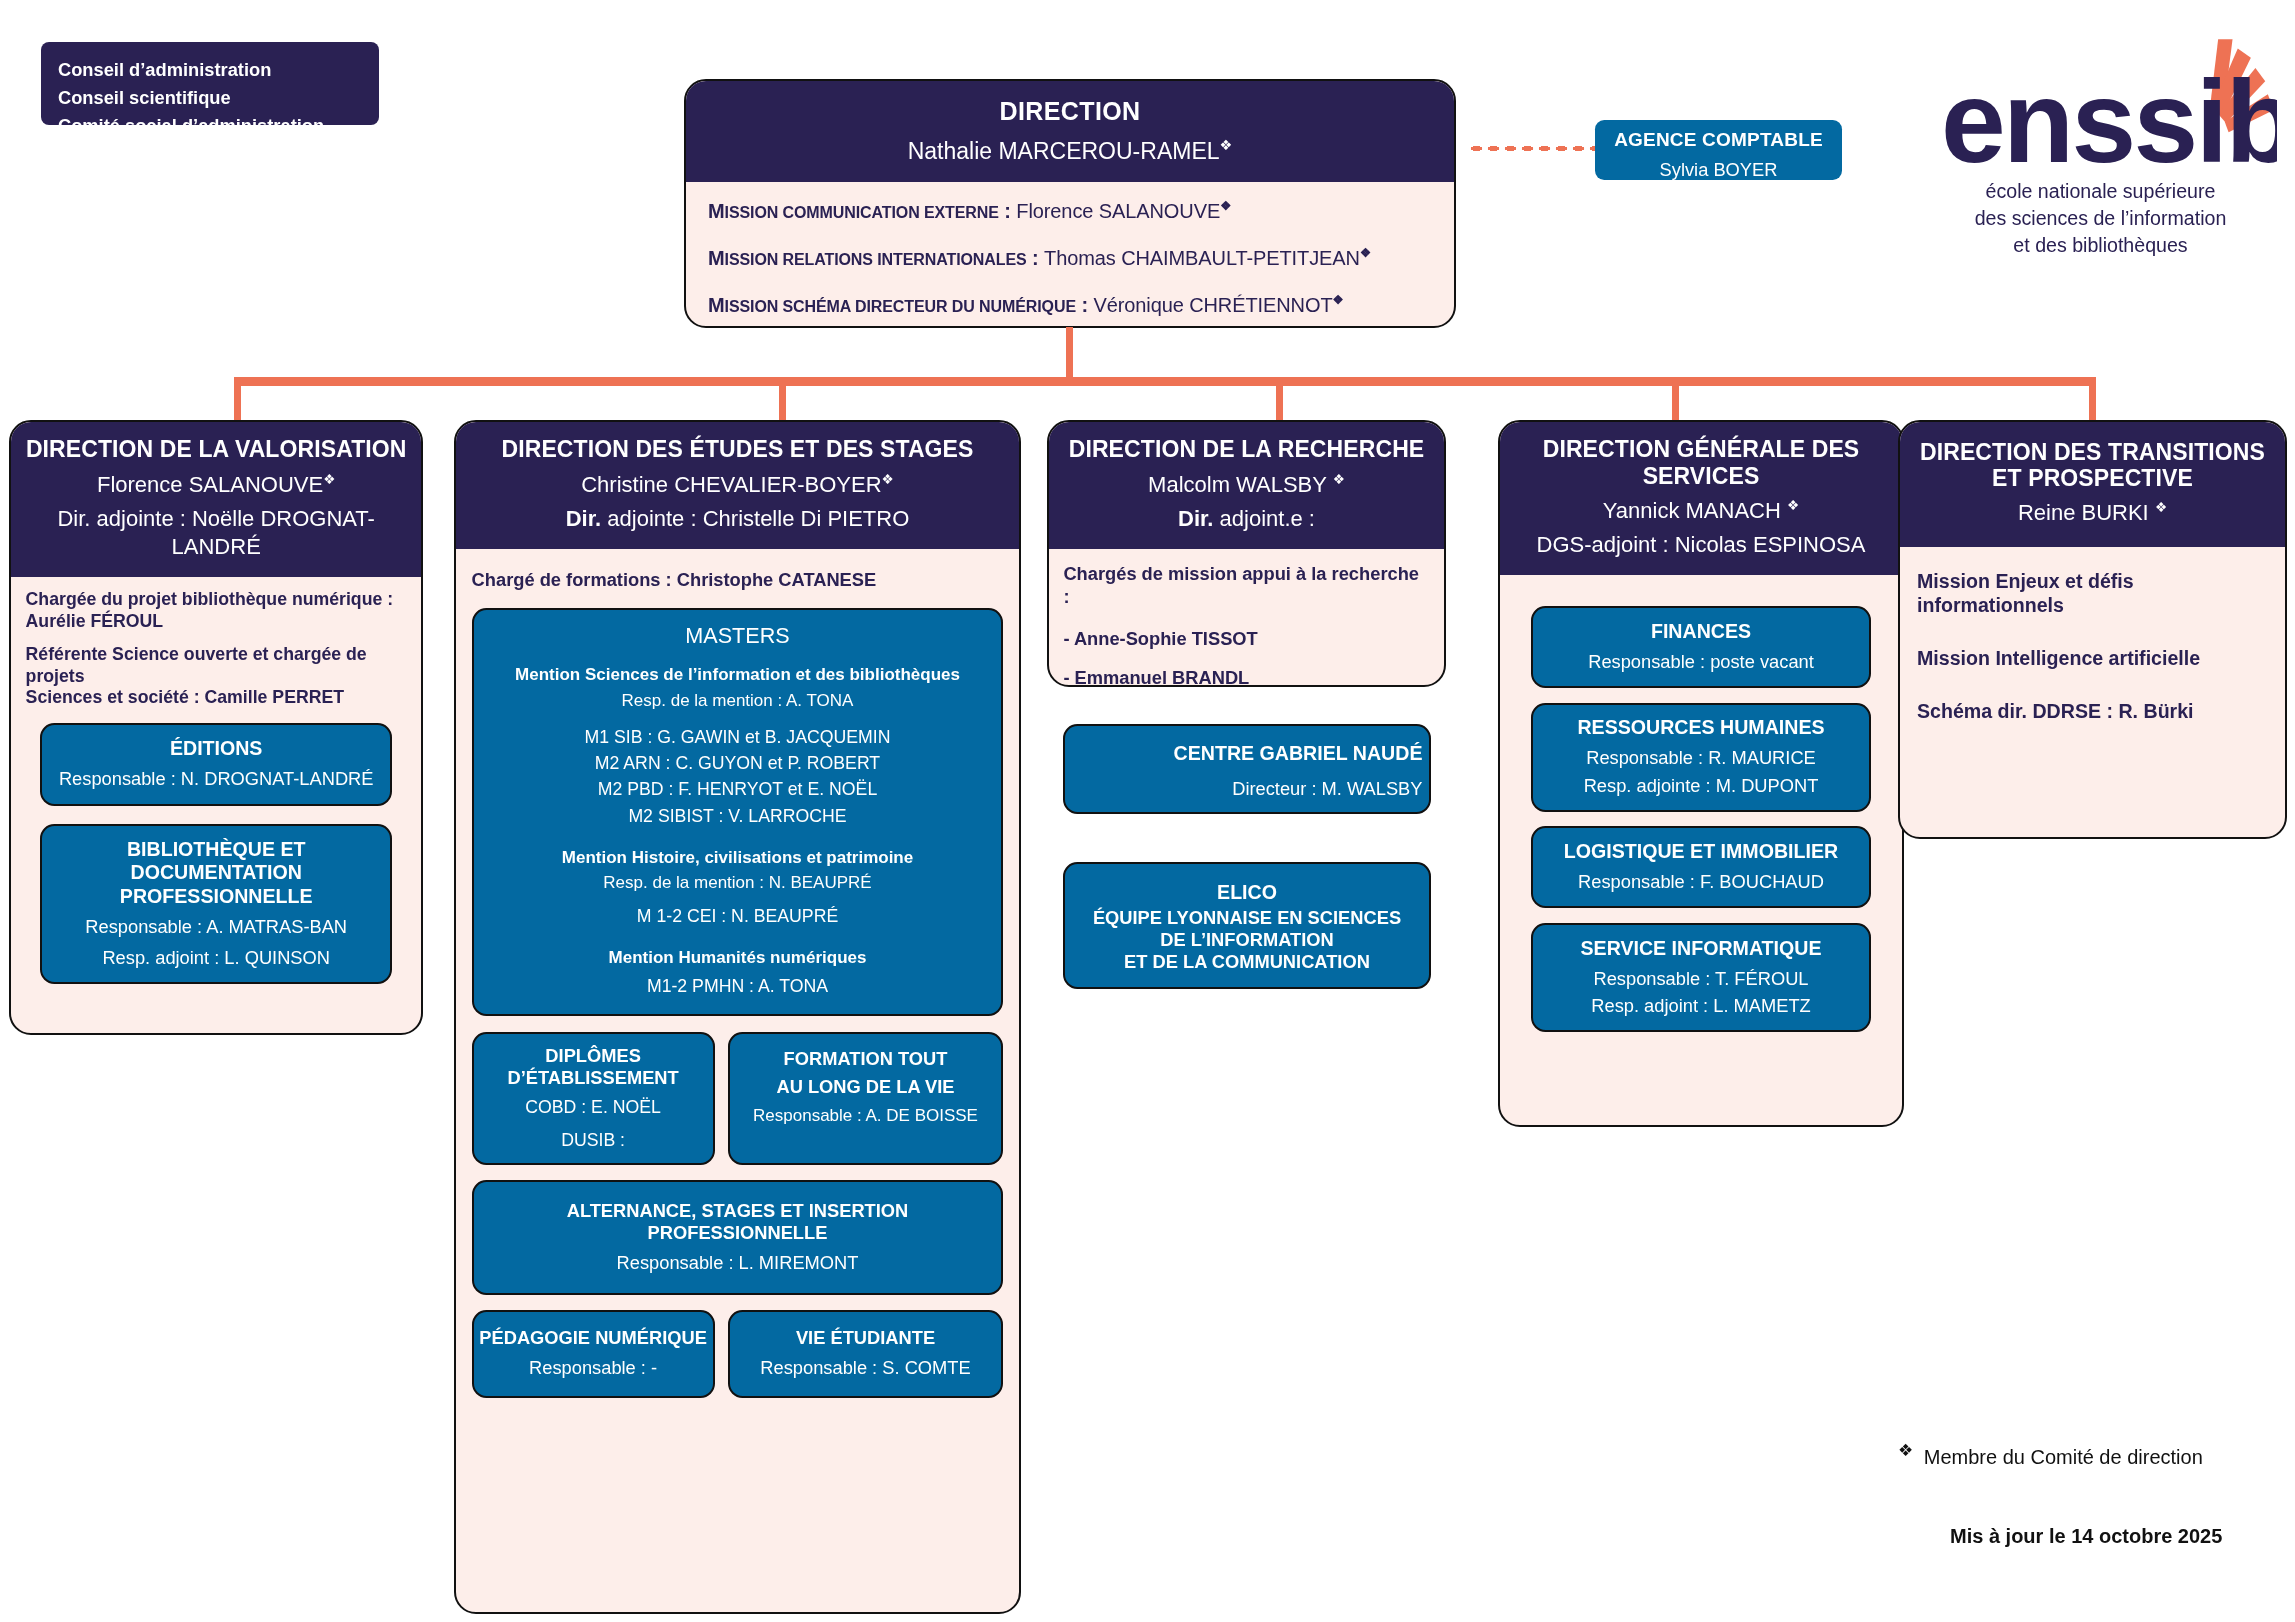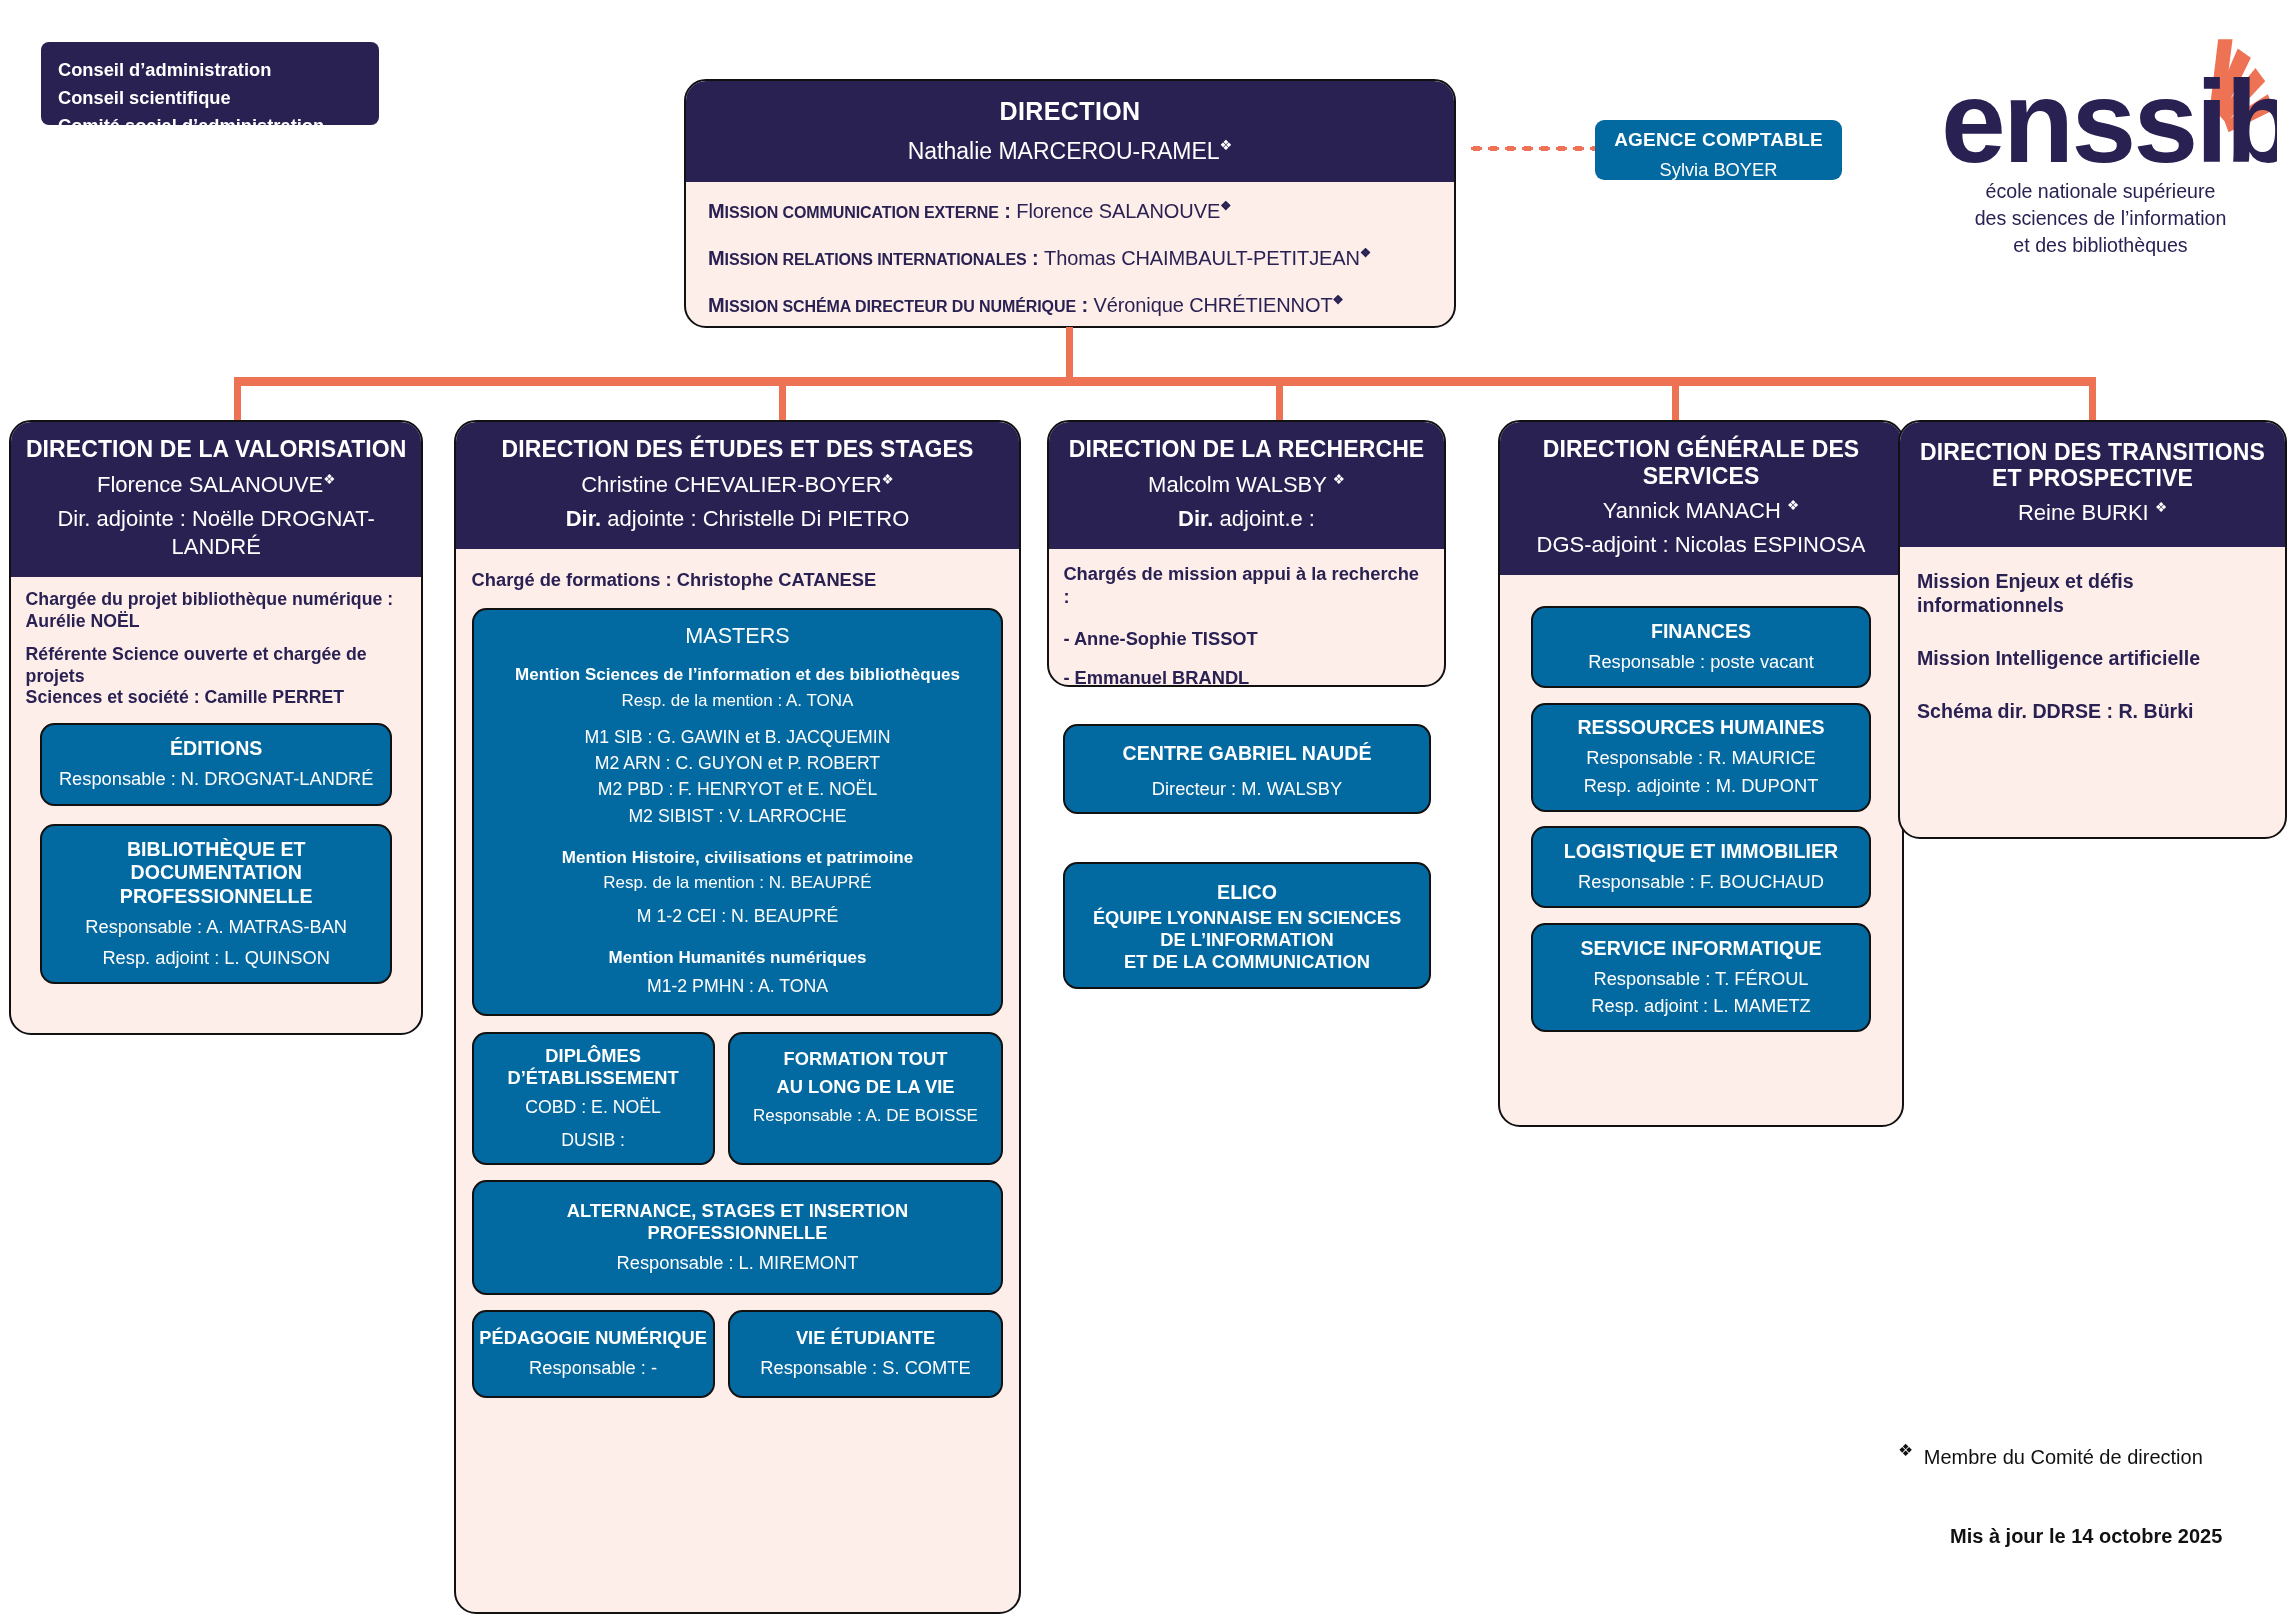--- a/index.html
+++ b/index.html
@@ -164,21 +164,21 @@
 
 <div class="card" style="left:9.2px;top:420px;width:414px;height:615px;">
   <div class="card-head">
     <div class="t1">DIRECTION DE LA VALORISATION</div>
     <div class="t2"><span>Florence SALANOUVE</span><span class="star">❖</span></div>
     <div class="t3">Dir. adjointe : Noëlle DROGNAT-LANDRÉ</div>
   </div>
   <div class="card-body">
     <div class="note">
       <div>Chargée du projet bibliothèque numérique :</div>
-      <div>Aurélie NOËL</div>
+      <div>Aurélie FÉROUL</div>
     </div>
     <div class="note">
       <div>Référente Science ouverte et chargée de projets</div>
       <div>Sciences et société : Camille PERRET</div>
     </div>
     <div class="bbox" style="margin:14.4px 14.4px 0 14.4px;">
       <div class="bt">ÉDITIONS</div>
       <div class="bs">Responsable : N. DROGNAT-LANDRÉ</div>
     </div>
     <div class="bbox" style="margin:18.3px 14.4px 0 14.4px;">
@@ -253,21 +253,21 @@
     <div class="t2"><span>Malcolm WALSBY</span> <span class="star">❖</span></div>
     <div class="t3"><b>Dir.</b><span> adjoint.e :</span></div>
   </div>
   <div class="card-body" style="padding:14.4px 14.4px;">
     <div class="note" style="font-size:18.3px;margin-bottom:19.6px;">Chargés de mission appui à la recherche :</div>
     <div class="note" style="font-size:18.3px;margin-bottom:17px;">- Anne-Sophie TISSOT</div>
     <div class="note" style="font-size:18.3px;margin-bottom:0;">- Emmanuel BRANDL</div>
   </div>
 </div>
 
-<div class="bbox abs" style="left:1063px;top:724px;width:368px;height:90px;padding:15.7px 6.5px;">
+<div class="bbox abs" style="left:1063px;top:724px;width:368px;height:90px;padding:15.7px 6.5px;text-align:right;">
   <div class="bt">CENTRE GABRIEL NAUDÉ</div>
   <div class="bs" style="margin-top:11.8px;">Directeur : M. WALSBY</div>
 </div>
 
 <div class="bbox abs" style="left:1063px;top:862px;width:368px;height:127px;padding:17px 6.5px;">
   <div class="bt">ELICO</div>
   <div class="bt" style="font-size:18.3px;margin-top:2.6px;">ÉQUIPE LYONNAISE EN SCIENCES</div>
   <div class="bt" style="font-size:18.3px;">DE L’INFORMATION</div>
   <div class="bt" style="font-size:18.3px;">ET DE LA  COMMUNICATION</div>
 </div>

